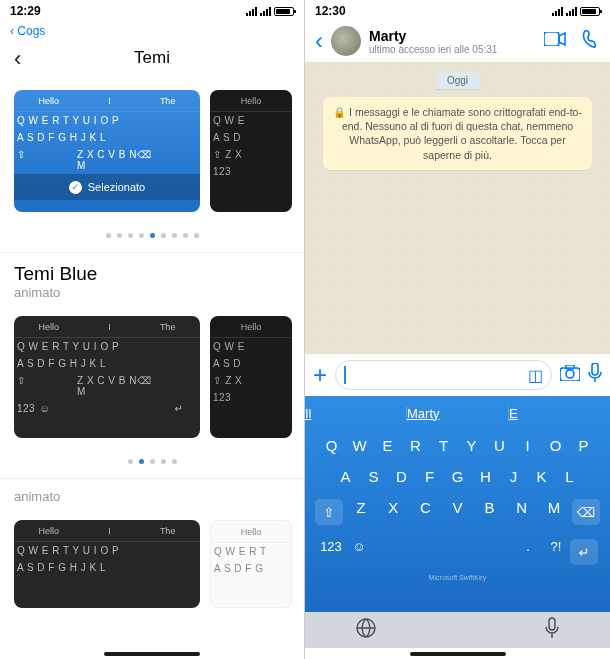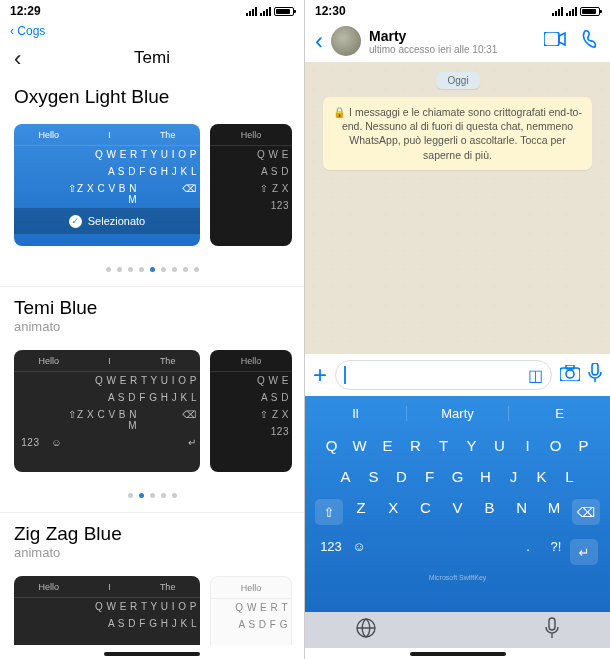--- a/index.html
+++ b/index.html
@@ -32,50 +32,50 @@
     .kb-lg { width: 186px; height: 122px; }
     .kb-sm { width: 82px; height: 122px; }
     .kb-vs { width: 186px; height: 88px; }
     .kb-vss { width: 82px; height: 88px; }
     .kb-blue { background: linear-gradient(#3a8de0, #1d6fc7); color: #fff; }
     .kb-dark { background: #1a1a1a; color: #aaa; }
     .kb-dark2 { background: #262626; color: #bbb; }
     .kb-white { background: #fafafa; color: #888; border: 1px solid #eee; }
     .sugg { display: flex; height: 22px; font-size: 9px; justify-content: space-around; align-items: center; border-bottom: 1px solid rgba(255,255,255,.12); }
     .krow { display: flex; justify-content: space-around; padding: 3px 3px; font-size: 10px; }
-    .krow span { flex: 1; text-align: right; letter-spacing: 0.5px; }
+    .krow span { flex: 1; text-align: left; letter-spacing: 0.5px; }
     .selband { background: rgba(0,0,0,.22); height: 26px; display: flex; justify-content: center; align-items: center; font-size: 11px; gap: 6px; color: #fff; }
     .selband .circ { width: 13px; height: 13px; border-radius: 50%; background: #fff; color: #2b7ed0; font-size: 9px; display: flex; align-items: center; justify-content: center; }
 
     .dots { text-align: center; padding: 6px 0 10px; }
     .dots i { display: inline-block; width: 5px; height: 5px; border-radius: 50%; background: #ccc; margin: 0 3px; }
     .dots i.on { background: #2b7ed0; }
     .hr { height: 1px; background: #eee; margin: 0 0 4px; }
     .homebar { position: absolute; bottom: 3px; left: 50%; transform: translateX(-50%); width: 96px; height: 4px; background: #1a1a1a; border-radius: 3px; }
 
     
     .wa-head { display: flex; align-items: center; padding: 6px 10px; gap: 8px; }
     .wa-head .back { color: #007aff; font-size: 24px; }
     .avatar { width: 30px; height: 30px; border-radius: 50%; background: radial-gradient(circle at 40% 40%, #bba, #776); }
     .wa-name { font-size: 14px; font-weight: 600; }
     .wa-last { font-size: 10px; color: #888; }
     .wa-icons { margin-left: auto; display: flex; gap: 16px; color: #007aff; font-size: 18px; }
     .chat { background: #e9e3d4; height: 292px; padding: 10px 18px; position: relative; background-image: radial-gradient(rgba(0,0,0,.02) 1px, transparent 1px); background-size: 18px 18px; }
-    .oggi { display: block; margin: 0 auto 8px; width: 44px; text-align: left; background: #dfe9f0; font-size: 10px; color: #5a6a78; border-radius: 6px; padding: 3px 12px; box-shadow: 0 1px 1px rgba(0,0,0,.08); }
+    .oggi { display: block; margin: 0 auto 8px; width: 44px; text-align: center; background: #dfe9f0; font-size: 10px; color: #5a6a78; border-radius: 0; padding: 3px 0; box-shadow: 0 1px 1px rgba(0,0,0,.08); }
     .encmsg { background: #fef6d3; font-size: 10.5px; text-align: center; color: #54534f; border-radius: 7px; padding: 8px 10px; line-height: 1.35; box-shadow: 0 1px 1px rgba(0,0,0,.06); }
 
     .inputbar { display: flex; align-items: center; padding: 6px 8px; gap: 8px; background: #fff; }
     .plus { color: #007aff; font-size: 24px; font-weight: 300; }
     .msgin { flex: 1; height: 30px; border: 1px solid #ddd; border-radius: 16px; display: flex; align-items: center; padding: 0 8px; gap: 6px; }
     .cursor { width: 2px; height: 18px; background: #2289df; }
     .rt-icons { display: flex; gap: 14px; font-size: 16px; color: #007aff; margin-left:auto; }
 
     .bigkb { height: 216px; background: linear-gradient(#2f8de4, #1a6bc3); color: #fff; }
     .bigkb .sugg2 { display: flex; height: 34px; font-size: 13px; justify-content: space-around; align-items: center; }
-    .bigkb .sugg2 span { flex: 1; text-align: center; border-right: 1px solid rgba(255,255,255,.2); }
+    .bigkb .sugg2 span { flex: 1; border-right: 1px solid rgba(255,255,255,.2); text-decoration: underline; }
     .bigkb .sugg2 span:last-child { border: 0; }
     .bigkb .kr { display: flex; justify-content: center; padding: 7px 6px; font-size: 15px; }
     .bigkb .kr span { width: 28px; text-align: center; }
     .bigkb .kr2 { padding-left: 18px; padding-right: 18px; }
     .bigkb .kr3 { justify-content: space-between; padding: 7px 10px; }
     .bigkb .kr4 { justify-content: space-between; padding: 7px 12px; font-size: 13px; }
     .shift, .del { width: 30px; height: 26px; background: rgba(255,255,255,.15); border-radius: 5px; display: flex; align-items: center; justify-content: center; font-size: 13px; }
     .ms { font-size: 7px; text-align: center; color: rgba(255,255,255,.5); padding: 2px 0; }
 
     .syskb { height: 36px; background: #d3d6dc; display: flex; align-items: center; justify-content: space-between; padding: 0 50px; color: #4a4d54; font-size: 18px; }
@@ -109,23 +109,20 @@
     <span>‹</span>&nbsp;
     <span>Cogs</span>
   </div>
   <div class="title-row">
     <span class="chev">‹</span>
     <span>Temi</span>
   </div>
 
   <div class="themes">
 
-    <div class="sec">
-      <span class="tname"><b>Oxygen</b><span> Light Blue</span></span>
-    </div>
     <div class="kbrow">
       <div class="kb kb-lg kb-blue">
         <div class="sugg">
           <span>Hello</span>
           <span>I</span>
           <span>The</span>
         </div>
         <div class="krow">
             <span>Q W E R T Y U I O P</span>
           </div>
@@ -207,21 +204,20 @@
           </div>
         <div class="krow">
             <span>123</span>
           </div>
       </div>
     </div>
     <div class="dots"><i></i><i class="on"></i><i></i><i></i><i></i></div>
     <div class="hr"></div>
 
     <div class="sec">
-      <span class="tname"><b>Zig Zag</b><span> Blue</span></span>
       <div class="sub">animato</div>
     </div>
     <div class="kbrow">
       <div class="kb kb-vs kb-dark2">
         <div class="sugg">
           <span>Hello</span>
           <span>I</span>
           <span>The</span>
         </div>
         <div class="krow">
@@ -266,21 +262,21 @@
       <span class="batt">
           <i></i>
         </span>
     </span>
   </div>
   <div class="wa-head">
     <span class="back">‹</span>
     <span class="avatar"></span>
     <div>
       <div class="wa-name">Marty</div>
-      <div class="wa-last">ultimo accesso ieri alle 10:31</div>
+      <div class="wa-last">ultimo accesso ieri alle 05:31</div>
     </div>
     <div class="wa-icons">
       <span>
         <svg width="22" height="14" viewBox="0 0 22 14">
             <rect x="0" y="0" width="15" height="14" rx="3" fill="none" stroke="#007aff" stroke-width="1.6"></rect>
             <path d="M15 4 L21 1 L21 13 L15 10 Z" fill="none" stroke="#007aff" stroke-width="1.6"></path>
           </svg>
       </span>
       <span>
         <svg width="18" height="18" viewBox="0 0 18 18">

